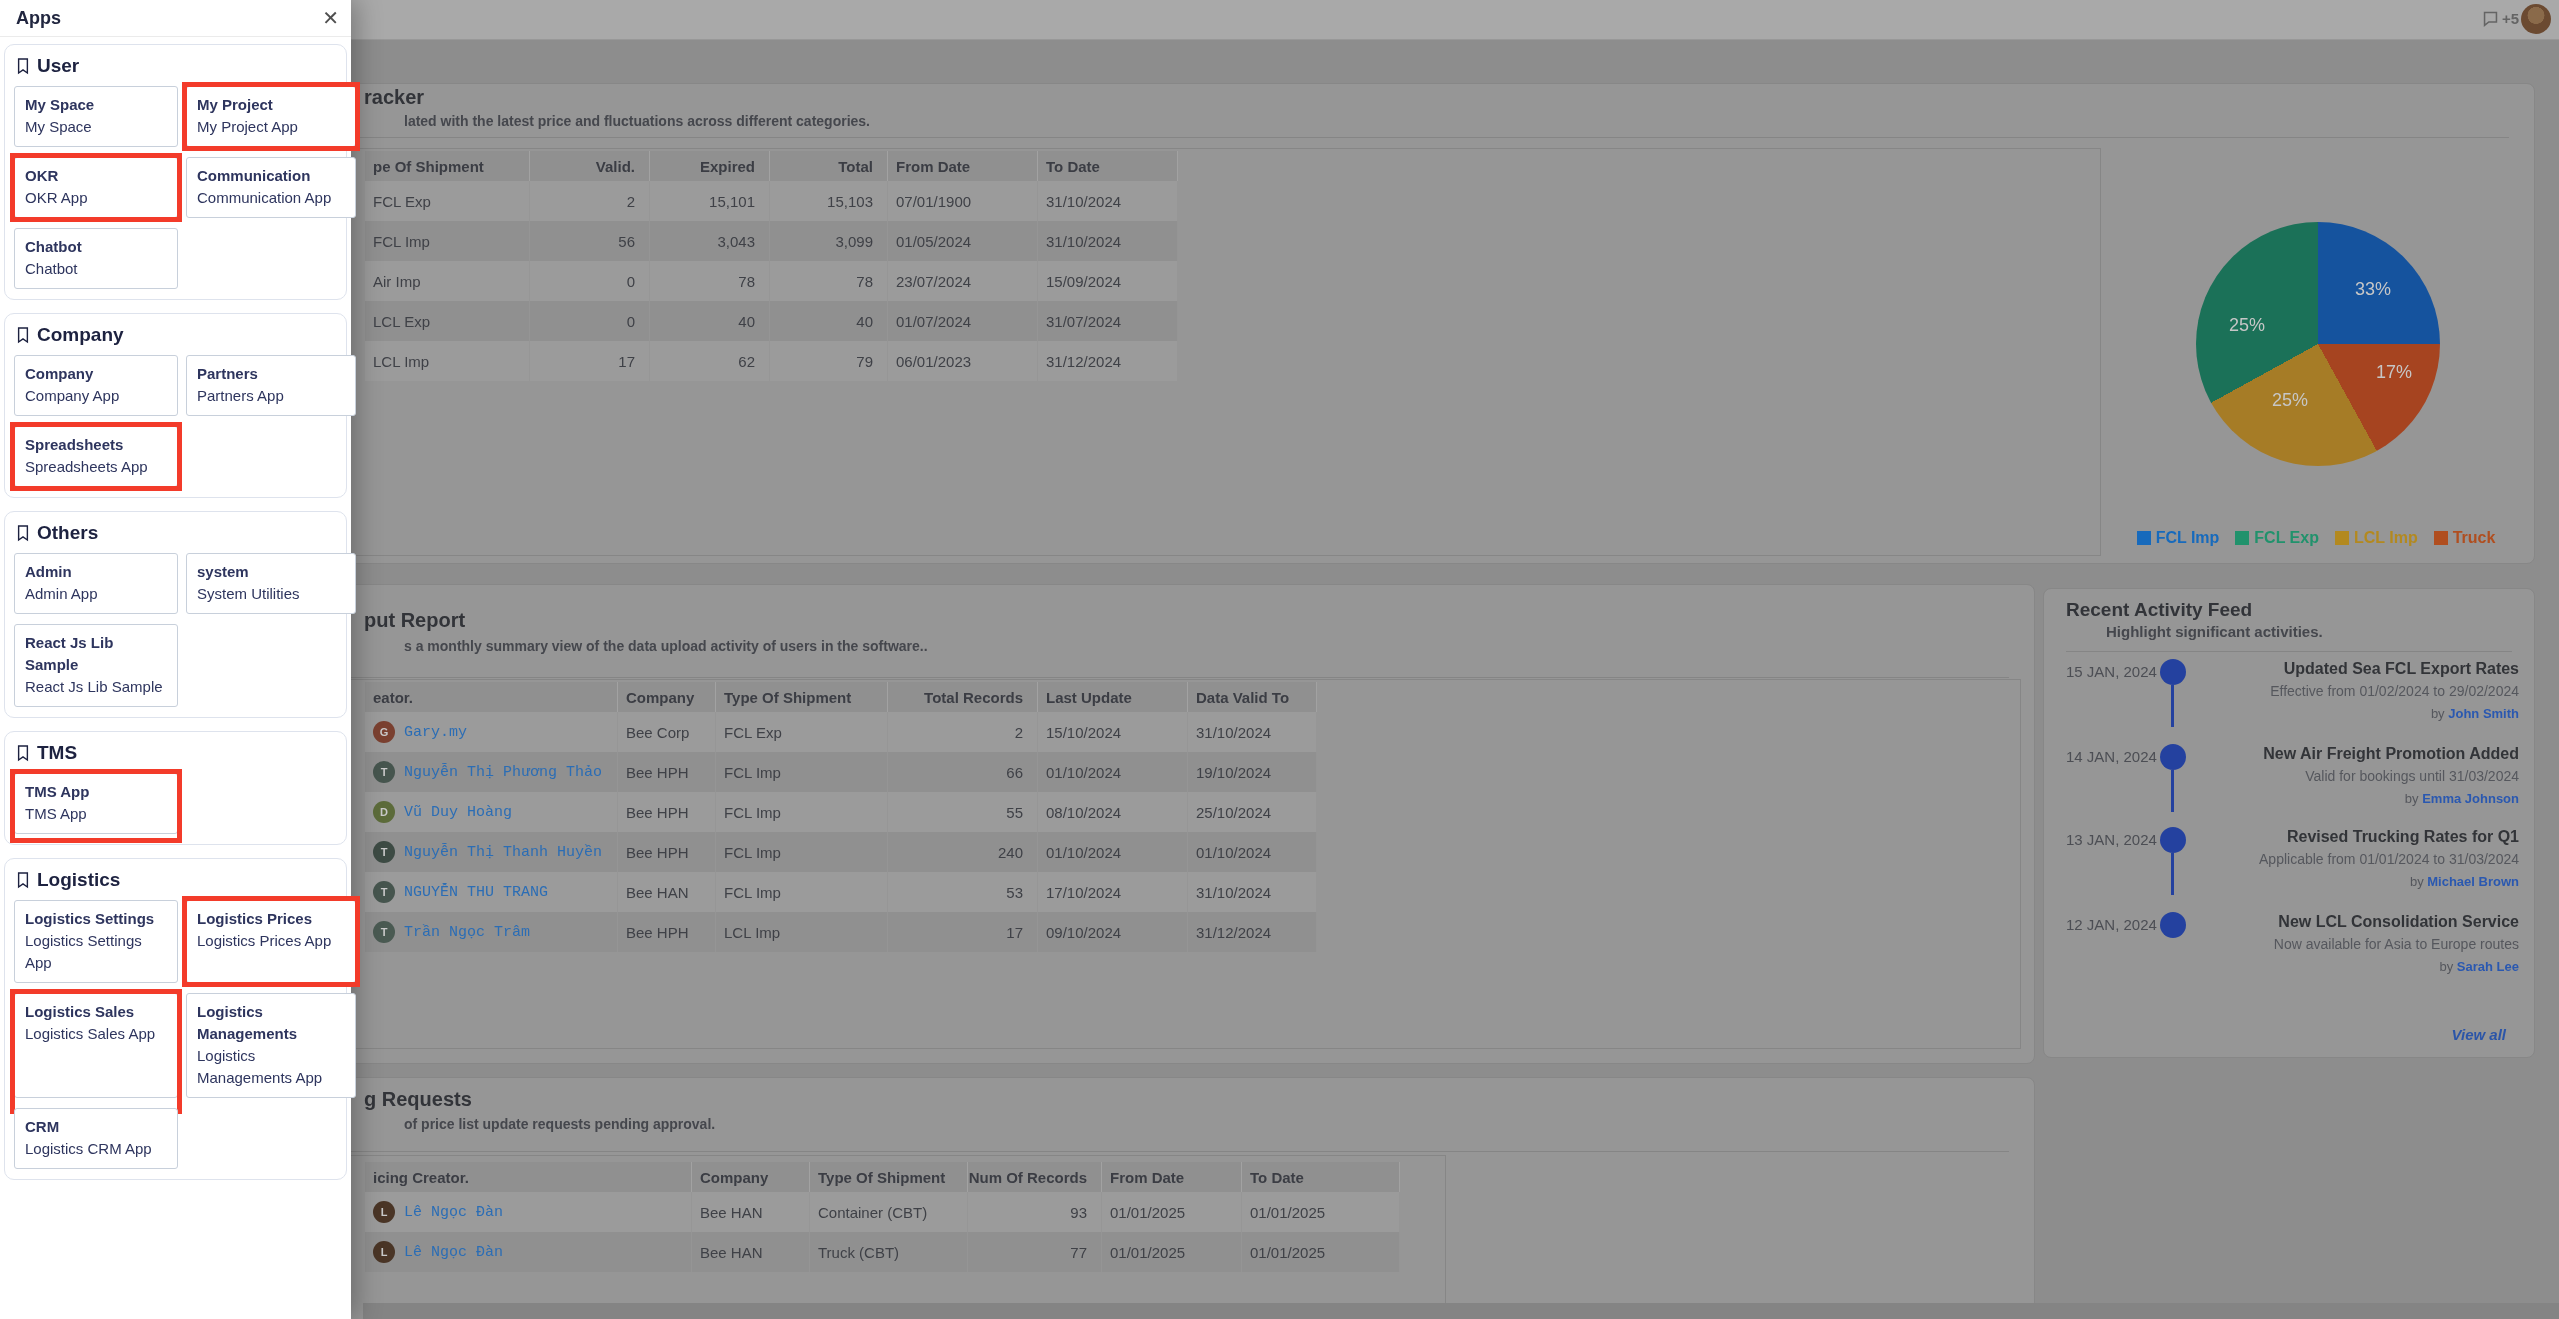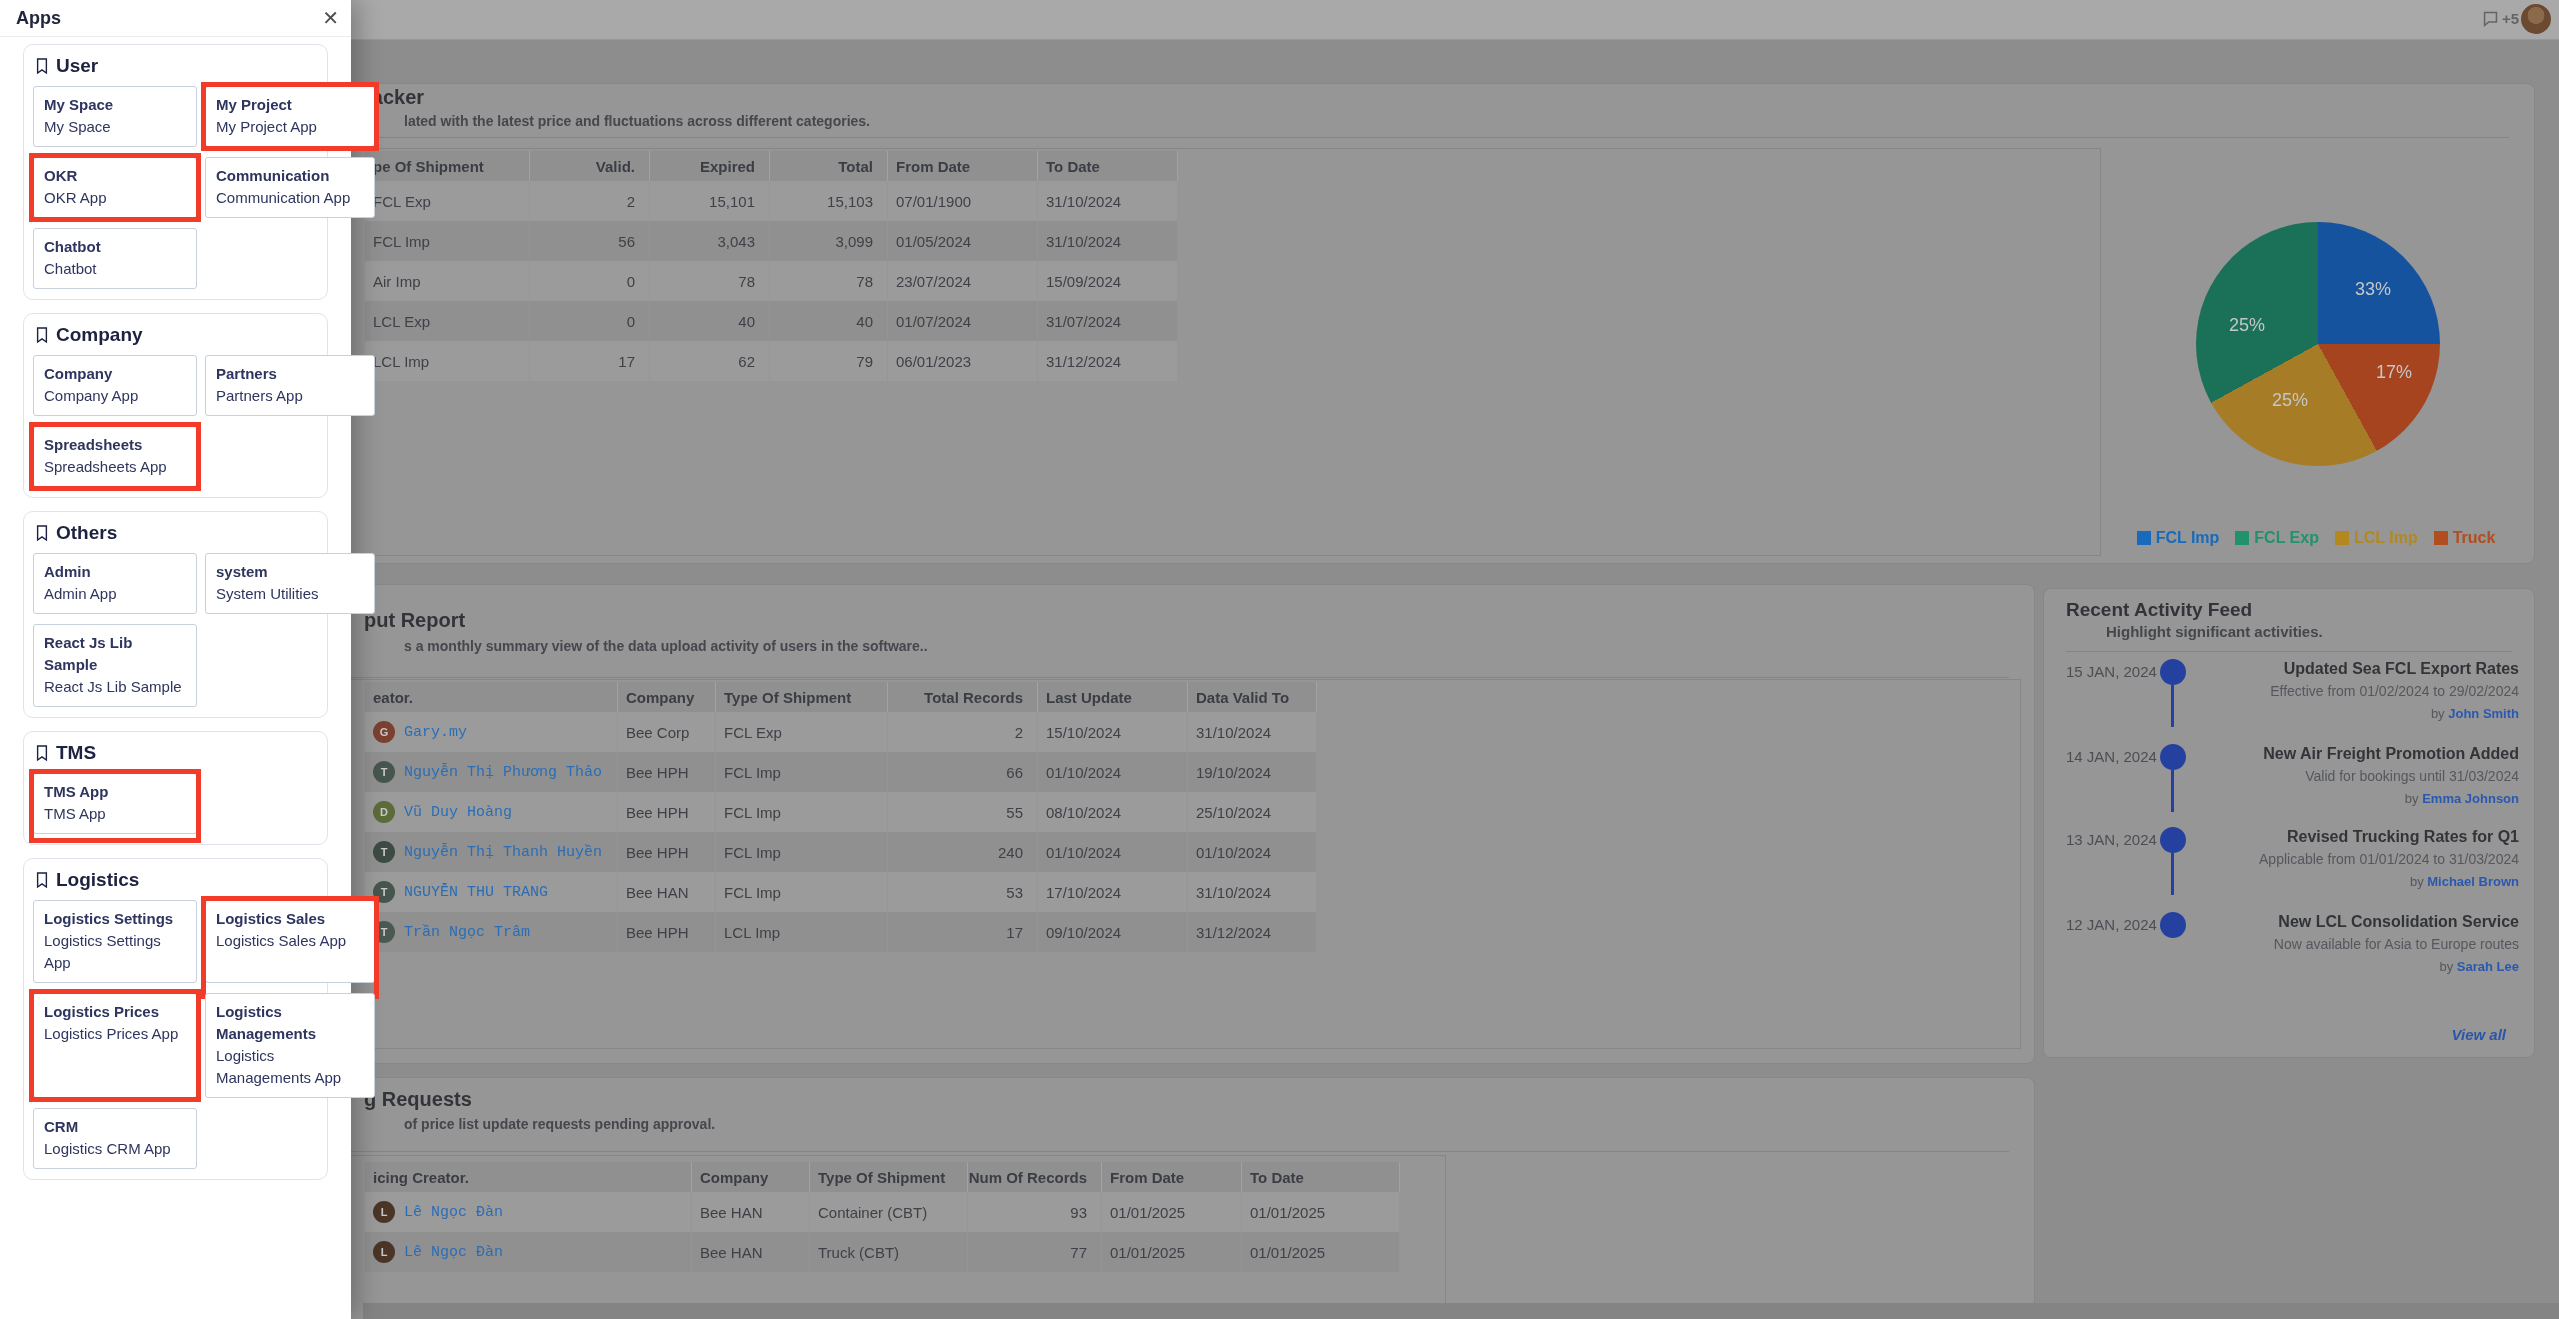--- a/index.html
+++ b/index.html
@@ -52,21 +52,21 @@
   .act-by { font-size:13px; color:#55575d; margin-top:6px; }
   .act-by span { color:#2a58b0; font-weight:600; }
   #view-all { font-size:15px; font-weight:700; color:#2b55a8; cursor:pointer; }
 
   
   #panel { left:0; top:0; width:351px; height:1319px; background:#ffffff; z-index:30;
     box-shadow:6px 0 24px rgba(0,0,0,.28); }
   #panel-header { height:37px; border-bottom:1px solid #ebebeb; position:relative; }
   #panel-title { position:absolute; left:16px; top:8px; font-size:18px; font-weight:600; color:#21263f; }
   #panel-close { position:absolute; right:12px; top:6px; font-size:20px; color:#4f4f4f; cursor:pointer; font-weight:300;}
-  #sections { padding:7px 23px; }
+  #sections { padding:7px 4px; }
   .section { border:1px solid #dee3ed; border-radius:10px; padding:8px 9px 10px; margin-bottom:13px; background:#fff; }
   .sec-head { display:flex; align-items:center; gap:7px; font-size:19px; font-weight:700;
     color:#1d2240; padding:2px 2px 9px; }
   .sec-grid { display:grid; grid-template-columns:164px 170px; gap:10px 8px; align-items:stretch; }
   .app-card { position:relative; border:1px solid #c8d0db; border-radius:3px; padding:7px 10px 8px; cursor:pointer; background:#fff;}
   .app-title { font-size:15px; font-weight:600; color:#2e355e; line-height:22px; }
   .app-sub { font-size:15px; color:#2e355e; line-height:22px; }
   .app-card.hl::after { content:""; position:absolute; inset:-5px; border:5px solid #f33b2a; pointer-events:none; }
   .app-card.hl-tall::after { bottom:-10px; }
   .app-card.hl-taller::after { bottom:-17px; }
@@ -433,28 +433,28 @@
           <svg width="14" height="18" viewBox="0 0 16 20">
             <path d="M3 2h10v16l-5-3.6L3 18z" fill="none" stroke="#1d2240" stroke-width="1.6"></path>
           </svg>
           <span>Logistics</span>
         </div>
         <div class="sec-grid">
           <div class="app-card">
             <div class="app-title">Logistics Settings</div>
             <div class="app-sub">Logistics Settings App</div>
           </div>
+          <div class="app-card hl">
+            <div class="app-title">Logistics Prices</div>
+            <div class="app-sub">Logistics Prices App</div>
+          </div>
           <div class="app-card hl hl-taller">
             <div class="app-title">Logistics Sales</div>
             <div class="app-sub">Logistics Sales App</div>
           </div>
-          <div class="app-card hl">
-            <div class="app-title">Logistics Prices</div>
-            <div class="app-sub">Logistics Prices App</div>
-          </div>
           <div class="app-card">
             <div class="app-title">Logistics Managements</div>
             <div class="app-sub">Logistics Managements App</div>
           </div>
           <div class="app-card">
             <div class="app-title">CRM</div>
             <div class="app-sub">Logistics CRM App</div>
           </div>
         </div>
       </div>

